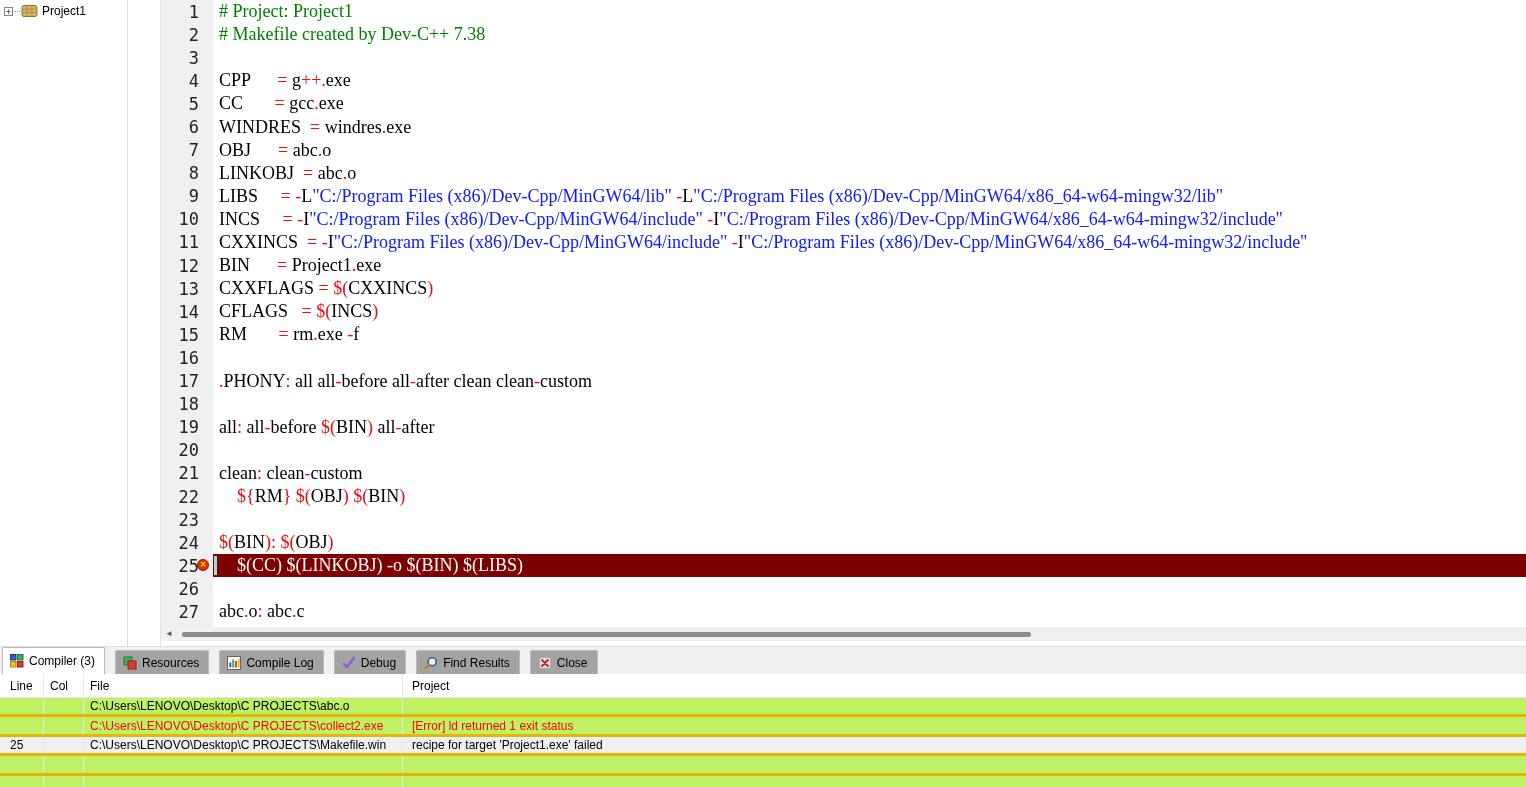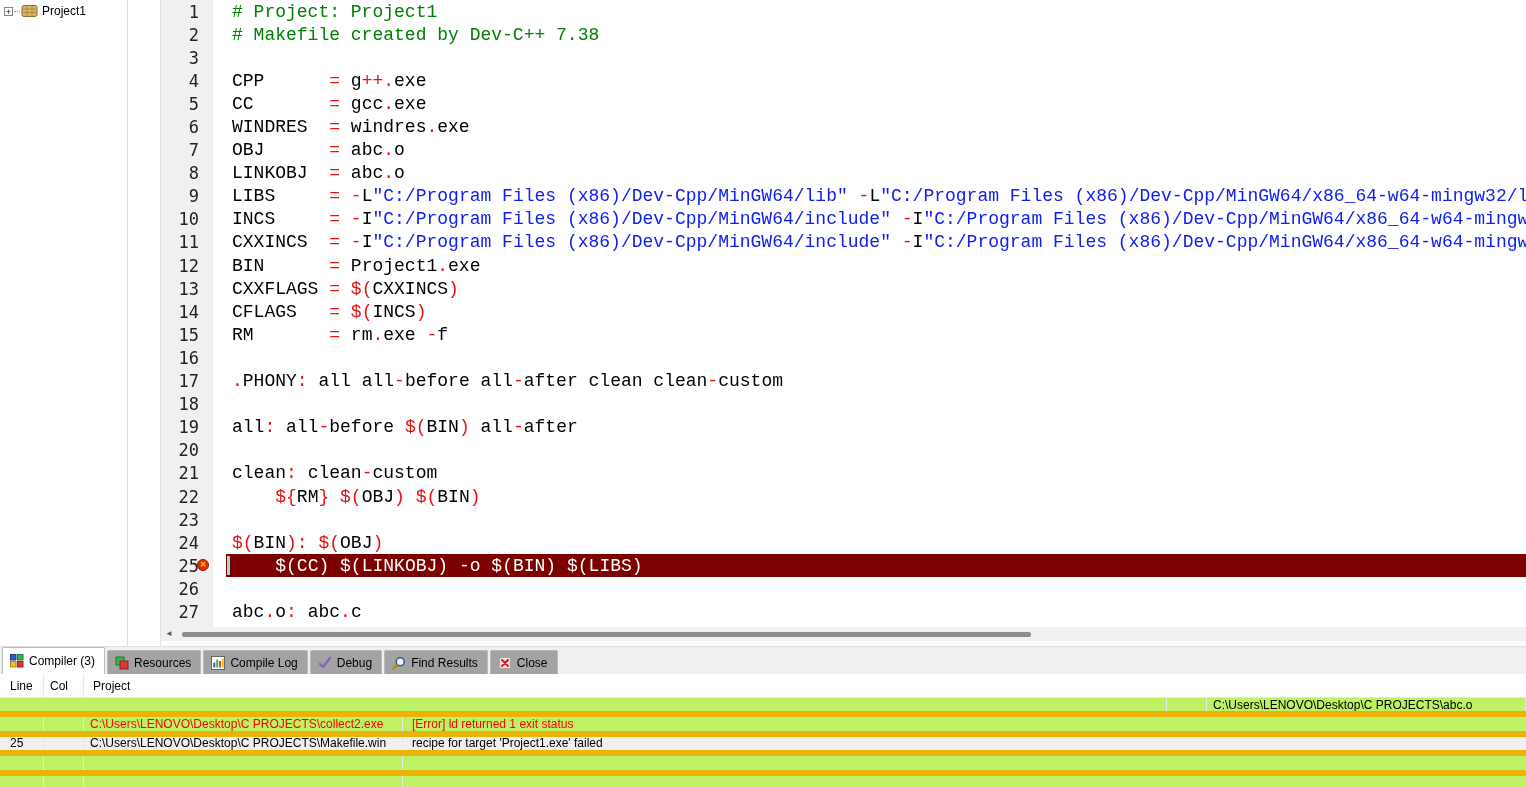--- a/index.html
+++ b/index.html
@@ -33,56 +33,56 @@
   }
   .code-viewport{position:absolute;left:0;top:0;right:0;height:627px;overflow:hidden;}
   .code-line{display:flex;height:23.1px;white-space:pre;}
   .gutter-cell{
     flex:0 0 52px;height:100%;background:var(--gutter);position:relative;
     display:flex;align-items:center;justify-content:flex-end;padding-right:14px;
     font-family:"DejaVu Sans Mono",monospace;font-size:17px;color:var(--lnum);
   }
   .code-cell{
     flex:1;height:100%;position:relative;display:flex;align-items:center;
-    padding-left:6px;font-family:Liberation Mono, monospace;font-size:18px;
-    white-space:pre;overflow:hidden;margin-left:13px;
+    padding-left:6px;font-family:Liberation Serif, serif;font-size:18px;
+    white-space:pre;overflow:hidden;
   }
   .tok-k{color:#000;} .tok-s{color:var(--symbol);} .tok-c{color:var(--comment);} .tok-q{color:var(--string);}
   .code-line.hl .code-cell{background:var(--hlbg);}
   .code-line.hl .code-cell span{color:var(--hltext);}
   .caret-bar{position:absolute;left:1px;top:2px;bottom:2px;width:3px;background:var(--caret);}
   .err-badge{
     position:absolute;right:4px;top:5px;width:12px;height:12px;border-radius:50%;
     background:#e03000;border:1px solid #8a1a00;color:#ffd800;
     font:bold 8px/10px "Liberation Sans",sans-serif;text-align:center;
   }
   .hscroll{
     position:absolute;left:0;top:627px;right:0;height:14px;background:#f1f1f1;
     display:flex;align-items:center;
   }
   .hs-arrow{width:16px;text-align:center;color:#555;font-size:8px;line-height:14px;}
   .hs-thumb{height:5px;width:849px;margin-left:5px;background:var(--thumb);border-radius:2px;}
   
   .tabbar{
     position:absolute;left:0;top:646px;width:100%;height:28px;background:var(--tabbar);
-    border-top:1px solid #e0e0e0;display:flex;align-items:flex-end;gap:2px;
+    border-top:1px solid #e0e0e0;display:flex;align-items:flex-end;gap:10px;
     padding-left:2px;
   }
   .tab{
     display:flex;align-items:center;gap:5px;height:24px;padding:0 9px 0 7px;
     background:#a3a3a3;border:1px solid #b9b9b9;border-bottom:none;
     border-radius:2px 2px 0 0;font-size:12px;white-space:nowrap;cursor:default;
   }
   .tab.active{height:27px;background:#fff;}
   .tab-icon{width:14px;height:14px;display:inline-block;}
   .tab-icon svg{display:block;}
   
   .grid{position:absolute;left:0;top:674px;right:0;bottom:0;background:#bef264;font-size:12px;}
   .grid-header{display:flex;height:24px;align-items:center;border-bottom:1px solid #e6e6e6;background:#fff;}
-  .grid-row{display:flex;height:19.4px;align-items:center;border-bottom:6px solid #eab308;justify-content:flex-end;}
+  .grid-row{display:flex;height:19.4px;align-items:center;border-bottom:3px solid #eab308;}
   .cell-line{flex:0 0 44px;height:100%;display:flex;align-items:center;padding-left:10px;border-right:1px solid #e8e8e8;}
   .cell-col {flex:0 0 40px;height:100%;display:flex;align-items:center;padding-left:6px;border-right:1px solid #e8e8e8;}
   .cell-file{flex:0 0 319px;height:100%;display:flex;align-items:center;padding-left:6px;border-right:1px solid #e8e8e8;white-space:nowrap;overflow:hidden;}
   .cell-msg {flex:1;height:100%;display:flex;align-items:center;padding-left:9px;white-space:nowrap;overflow:hidden;}
   .grid-row.error{color:var(--errred);}
   .grid-row.selected{background:var(--selbg);}
 </style>
 </head>
 <body>
 
@@ -195,20 +195,21 @@
         </svg>
       </span>
       <span>Close</span>
     </div>
   </div>
 
 <div class="grid">
   <div class="grid-header">
     <div class="cell-line">Line</div>
     <div class="cell-col">Col</div>
+    <div class="cell-file">File</div>
     <div class="cell-msg">Project</div>
   </div>
   <div id="grid-rows">
       <div class="grid-row">
         <div class="cell-line"></div>
         <div class="cell-col"></div>
         <div class="cell-file">C:\Users\LENOVO\Desktop\C PROJECTS\abc.o</div>
       </div>
       <div class="grid-row error">
         <div class="cell-line"></div>

